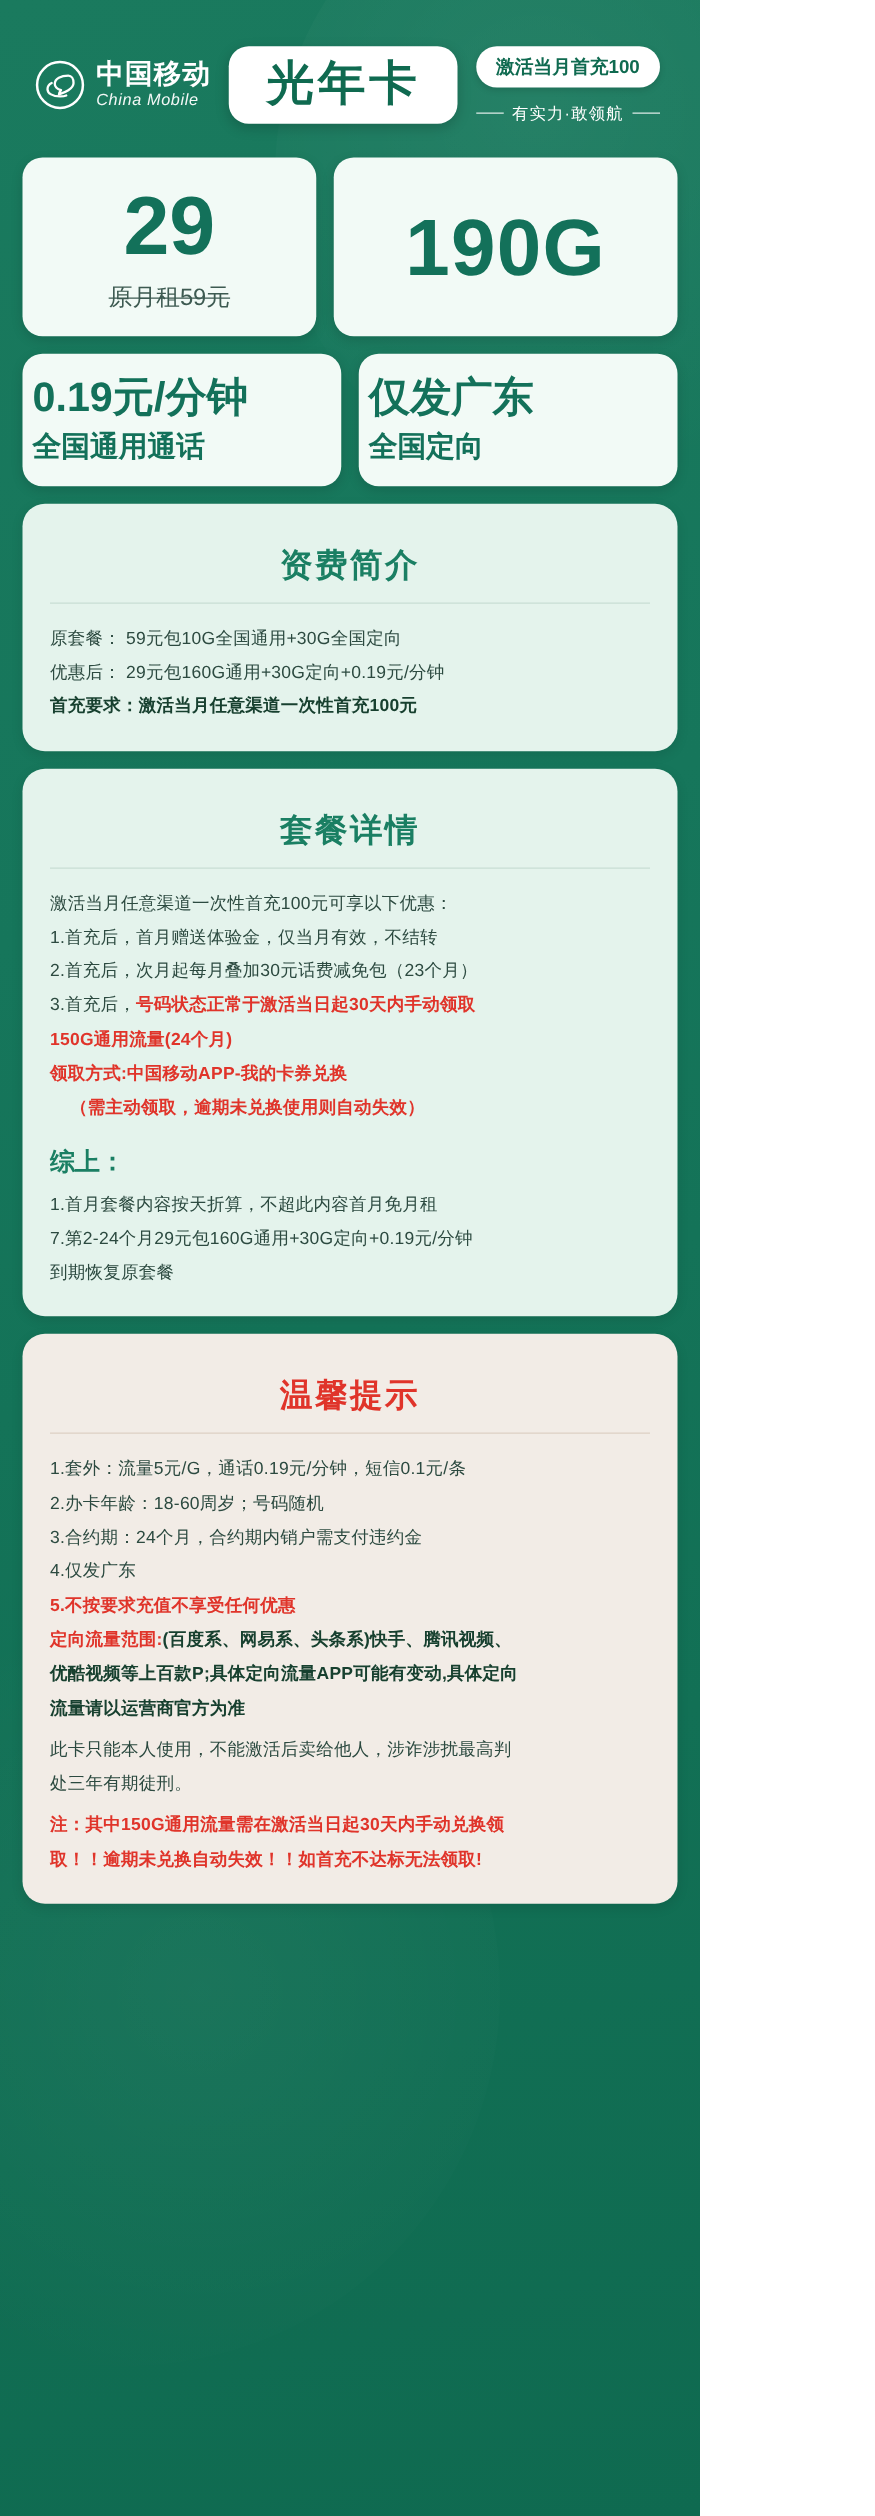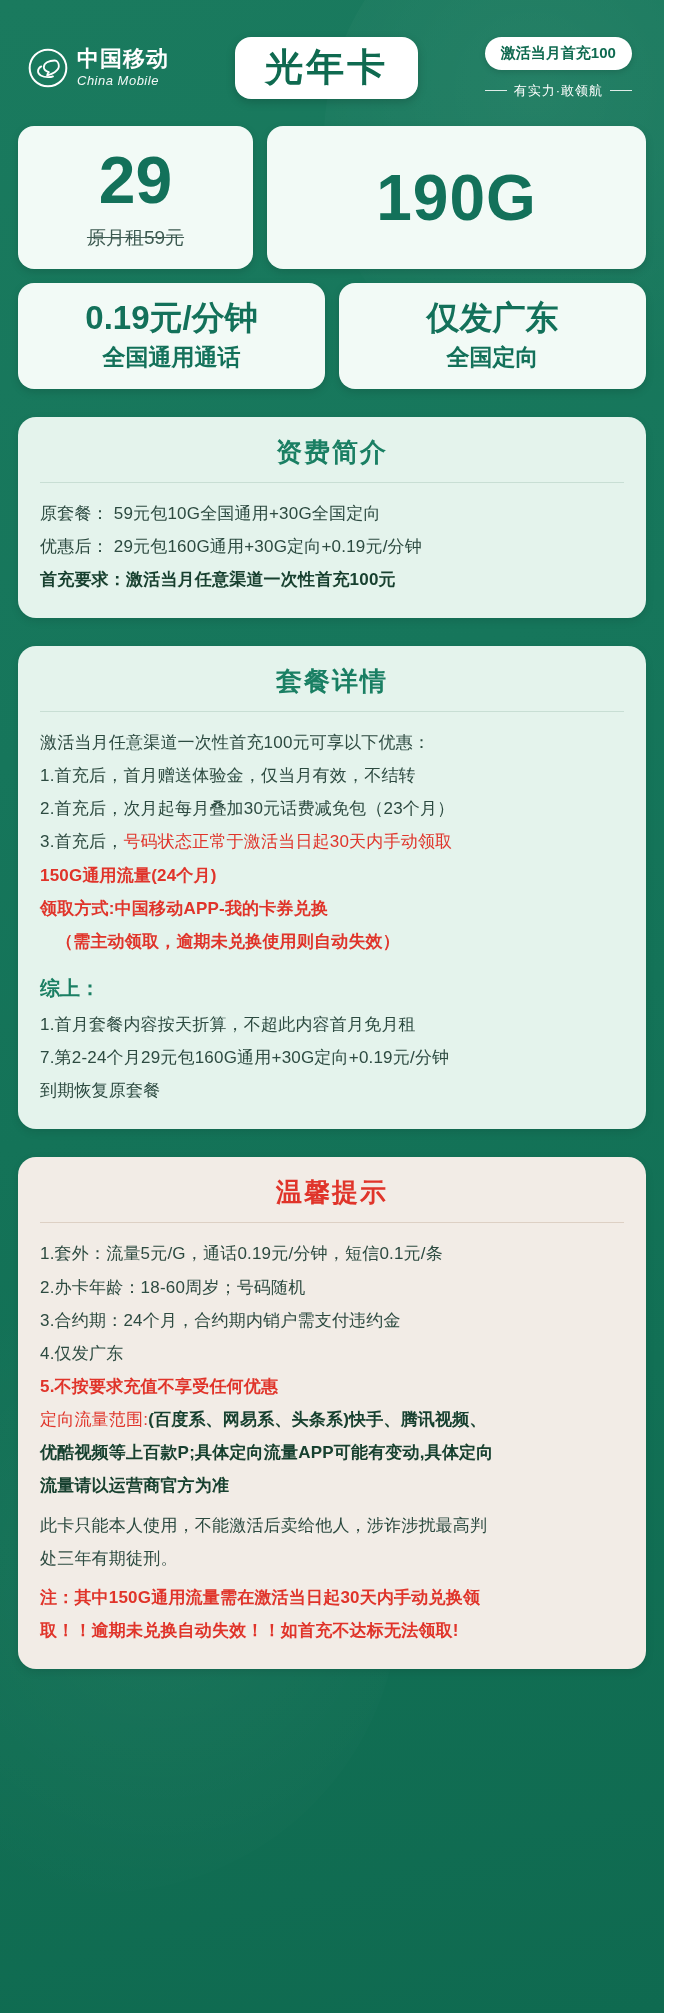--- a/index.html
+++ b/index.html
@@ -3,21 +3,21 @@
 <meta charset="utf-8">
 <style>
   * { box-sizing: border-box; margin: 0; padding: 0; }
   body {
     width: 700px;
     background: #ffffff;
     font-family: "Liberation Sans", "DejaVu Sans", sans-serif;
     -webkit-font-smoothing: antialiased;
   }
   .poster {
-    width: 664px;
+    width: 560px;
     min-height: 2013px;
     background: linear-gradient(165deg, #1a7a5e 0%, #16765b 35%, #127055 70%, #0f6a50 100%);
     padding: 18px 18px 30px 18px;
     position: relative;
     overflow: hidden;
   }
   .poster::before {
     content: "";
     position: absolute;
     top: -120px; right: -180px;
@@ -111,56 +111,56 @@
   .data-num { font-size: 64px; font-weight: bold; color: #13715a; line-height: 1.0; letter-spacing: 1px; }
   .data-desc {
     margin-top: 8px;
     font-size: 20px; font-weight: bold; color: #13715a; text-align: center; line-height: 1.35;
   }
 
   .row2 { display: flex; gap: 14px; margin-top: 14px; }
   .half-card {
     flex: 1;
     padding: 16px 8px 16px 8px;
-    display: flex; flex-direction: column; align-items: center; justify-content: center;
+    display: flex; flex-direction: column; align-items: flex-start; justify-content: center;
   }
   .half-main { font-size: 33px; font-weight: bold; color: #13715a; line-height: 1.15; }
   .half-sub { margin-top: 5px; font-size: 23px; font-weight: bold; color: #13715a; }
 
   
   .section {
     background: #e4f3ec;
     border-radius: 18px;
-    margin-top: 28px;
-    padding: 18px 22px 22px 22px;
+    margin-top: 14px;
+    padding: 32px 22px 22px 22px;
     box-shadow: 0 3px 9px rgba(0,0,0,0.10);
   }
   .section.warm { background: #f2ece6; }
   .sec-title {
     text-align: center;
     font-size: 26px;
     font-weight: bold;
     color: #1a7f63;
     letter-spacing: 2px;
     padding-bottom: 12px;
   }
   .sec-title.red { color: #e0342a; }
   .divider { height: 1px; background: #c8ded4; margin: 0 0 14px 0; }
   .divider.warm { background: #ddd0c4; }
 
   .line {
-    font-size: 17px;
+    font-size: 14px;
     color: #2c4a40;
     line-height: 1.95;
     letter-spacing: .2px;
   }
   .line.b { font-weight: bold; color: #17402f; }
   .line.red { color: #e0342a; font-weight: bold; }
   .line.indent { padding-left: 16px; }
-  .inline-red { color: #e0342a; font-weight: normal; }
+  .inline-red { color: #e0342a; font-weight: bold; }
   .inline-strong { font-weight: bold; color: #17402f; }
   .sub-head { font-size: 20px; font-weight: bold; color: #1a7f63; margin-top: 10px; line-height: 2.0; }
   .spacer6 { height: 6px; }
 </style>
 </head>
 <body>
 
 <div class="poster">
  <div class="inner">
 

